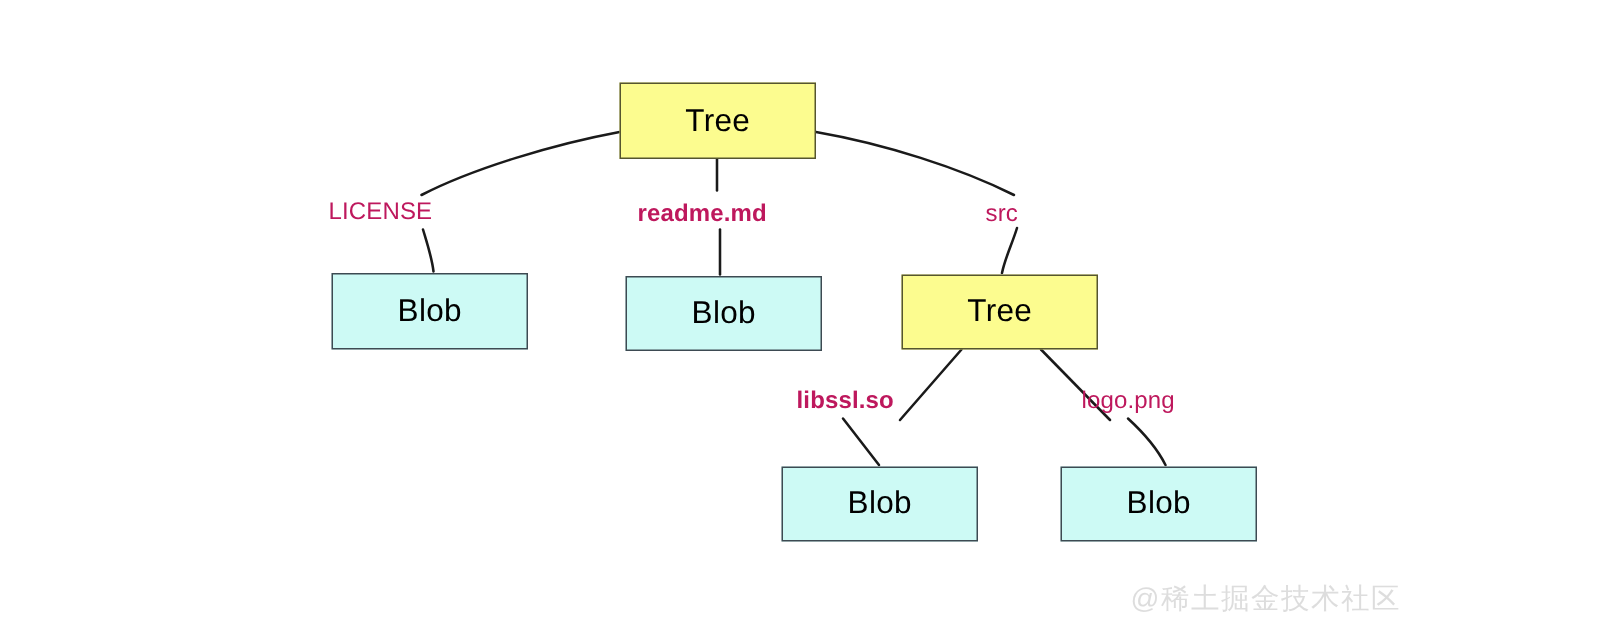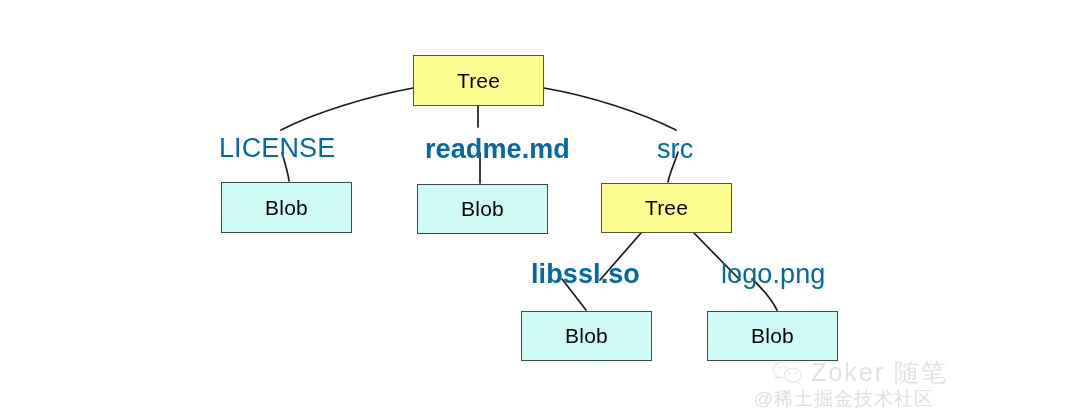--- a/index.html
+++ b/index.html
@@ -38,22 +38,22 @@
   .node.tree {
     background: #fcfc8f;
     border-color: #55552f;
   }
   .node.blob {
     background: #cdfaf5;
     border-color: #3d4a52;
   }
   .edge-label {
     position: absolute;
-    font-size: 27px;
-    color: #0369a1;
+    font-size: 16px;
+    color: #be185d;
     white-space: nowrap;
     z-index: 2;
     letter-spacing: 0.1px;
   }
   
   #watermark {
     position: absolute;
     right: 12px;
     bottom: 8px;
     z-index: 3;
@@ -122,31 +122,16 @@
     </div>
   <div id="label-layer">
       <div class="edge-label" style="left: 219px; top: 133px;">LICENSE</div>
       <div class="edge-label" style="left: 425px; top: 134px; font-weight: bold;">readme.md</div>
       <div class="edge-label" style="left: 657px; top: 134px;">src</div>
       <div class="edge-label" style="left: 531px; top: 259px; font-weight: bold;">libssl.so</div>
       <div class="edge-label" style="left: 721px; top: 259px; text-align: center;">logo.png</div>
     </div>
 
   <div id="watermark">
-    <div class="wm-row1">
-      <svg width="34" height="26" viewBox="0 0 34 26">
-        <g fill="none" stroke="#c6c6c6" stroke-width="1.3">
-          <path d="M11.5 2.2C6.2 2.2 2 5.6 2 9.8c0 2.4 1.4 4.5 3.6 5.9l-0.9 2.8 3.2-1.6c1.1 0.3 2.3 0.5 3.6 0.5 0.4 0 0.8 0 1.2-0.1"></path>
-          <path d="M22 8.2c-4.7 0-8.5 3.1-8.5 6.9 0 3.8 3.8 6.9 8.5 6.9 1 0 2-0.1 2.9-0.4l2.9 1.5-0.8-2.5c1.9-1.3 3-3.2 3-5.5 0-3.8-3.8-6.9-8-6.9z"></path>
-        </g>
-        <g fill="#c6c6c6">
-          <circle cx="8.3" cy="7.6" r="1.15"></circle>
-          <circle cx="14.6" cy="7.6" r="1.15"></circle>
-          <circle cx="19.1" cy="13.2" r="1.05"></circle>
-          <circle cx="25.2" cy="13.2" r="1.05"></circle>
-        </g>
-      </svg>
-      <span class="wm-brand">Zoker 随笔</span>
-    </div>
     <div class="wm-row2">@稀土掘金技术社区</div>
   </div>
 
 </div>
 
 </body></html>

